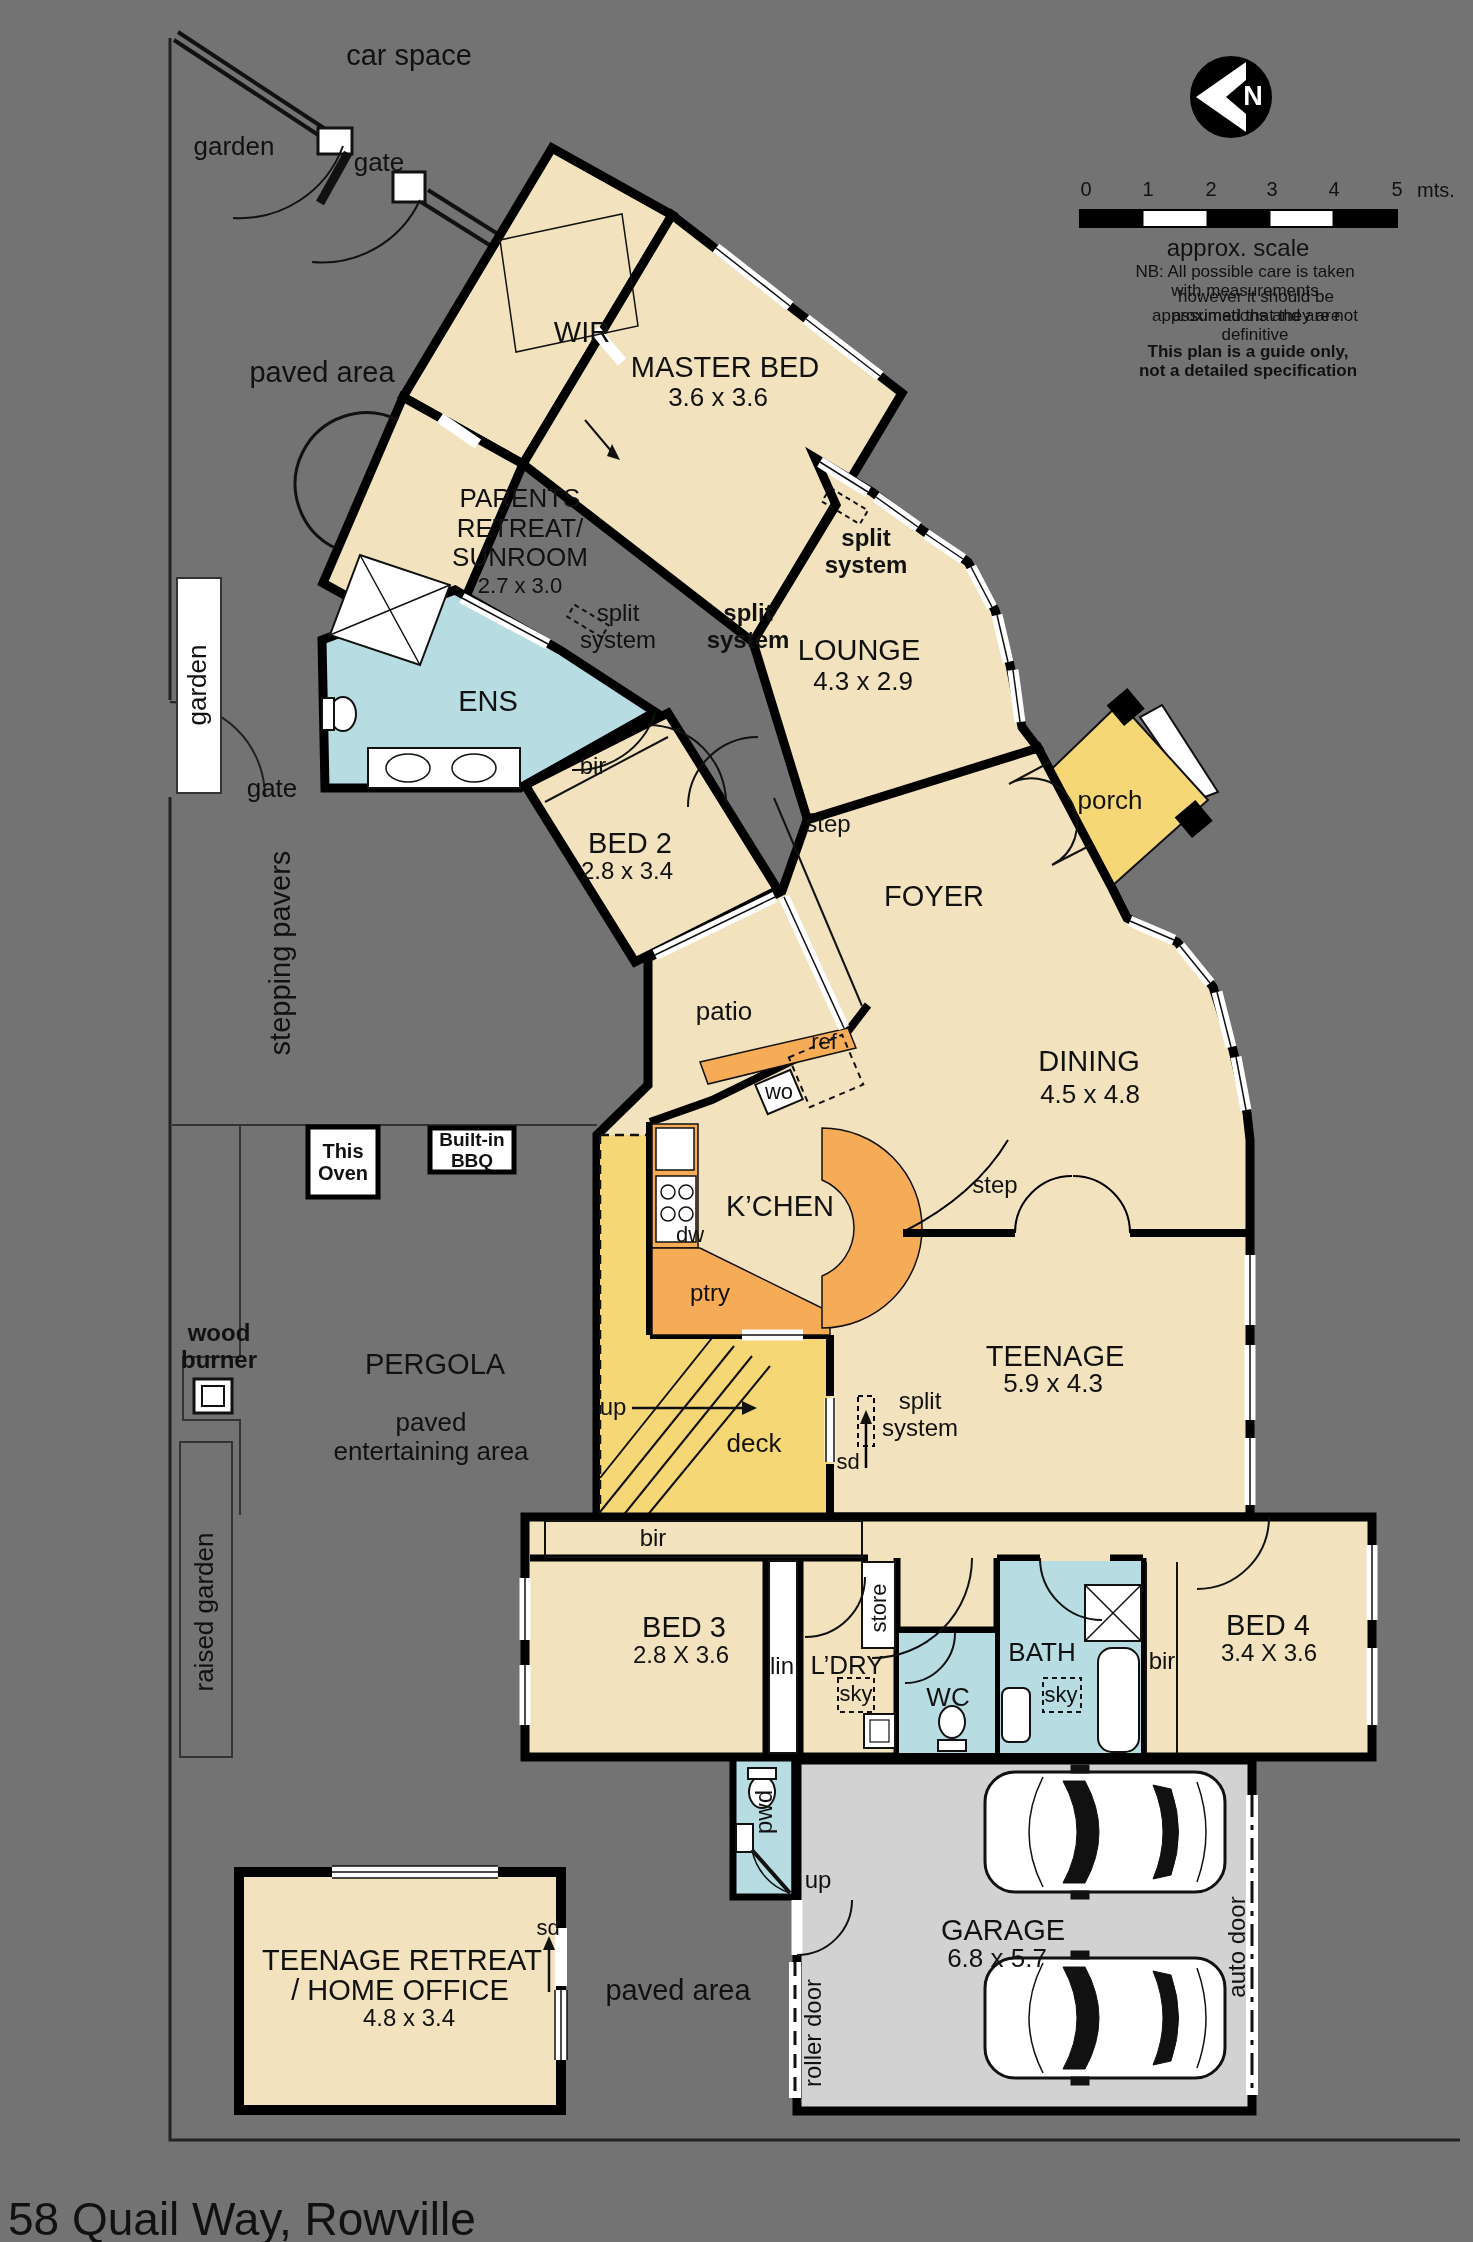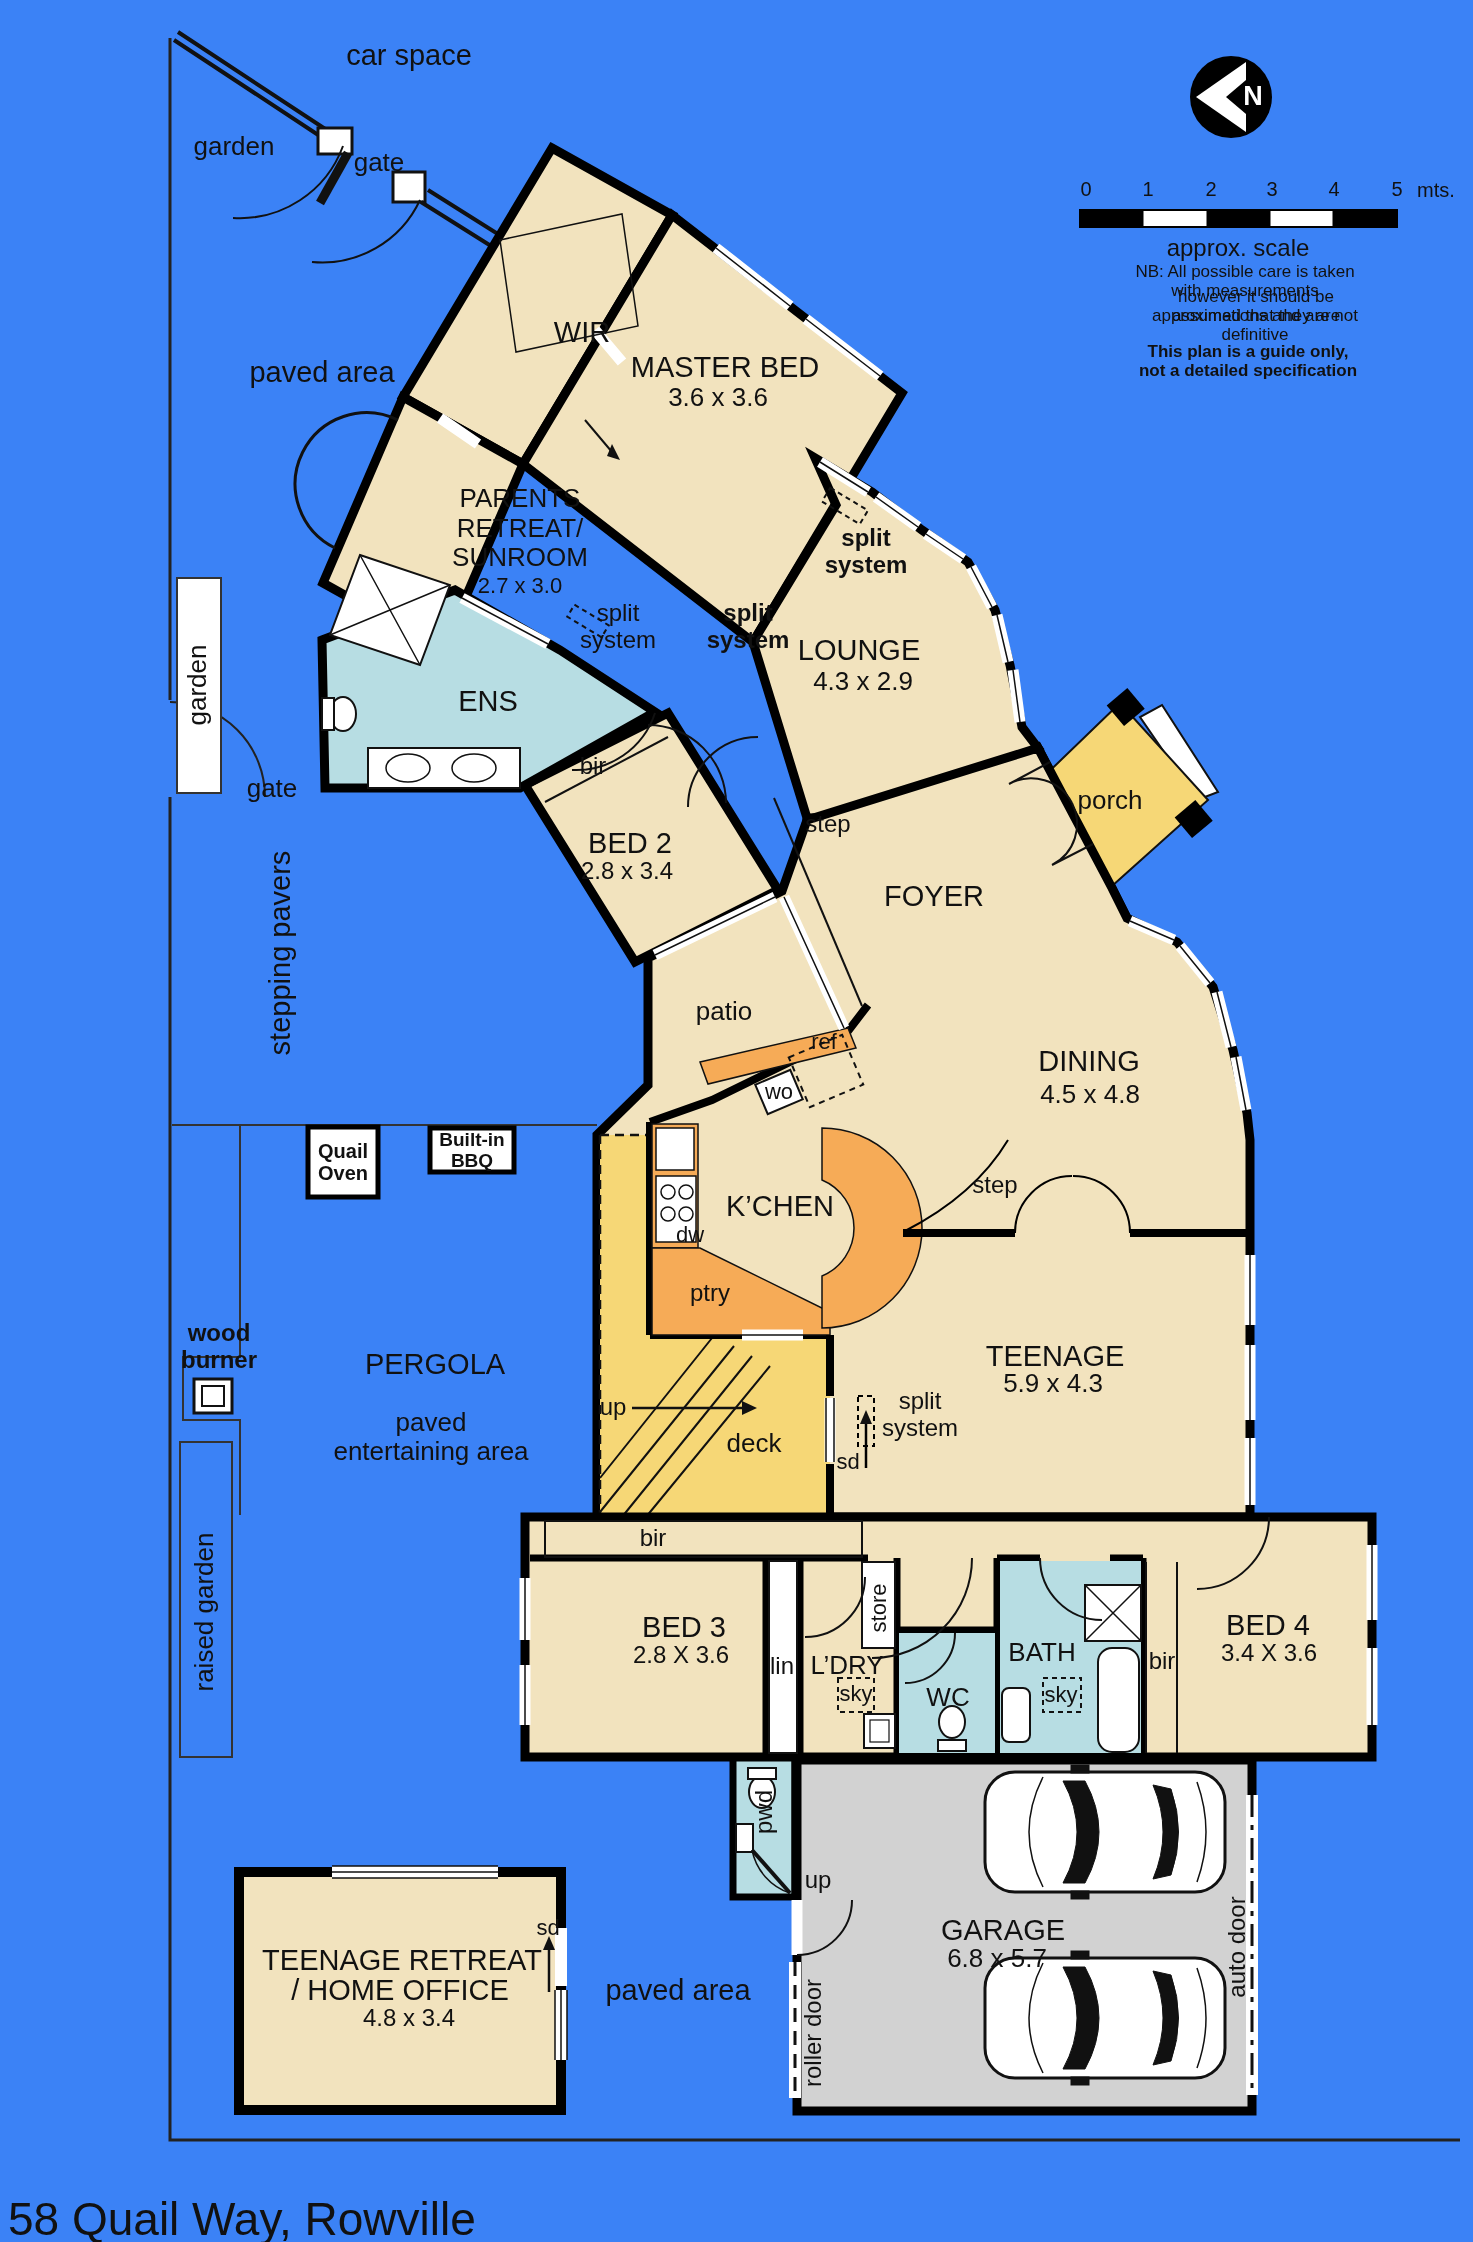--- a/index.html
+++ b/index.html
@@ -1,16 +1,16 @@
 <!DOCTYPE html>
 <html><head>
 <meta charset="utf-8">
 <style>
   html,body{margin:0;padding:0;background:#fff;}
-  #plan{position:relative;width:1473px;height:2242px;background:#3b82f6;overflow:hidden;
+  #plan{position:relative;width:1473px;height:2242px;background:#737373;overflow:hidden;
         font-family:"Liberation Sans",sans-serif;color:#111;}
   #plan svg{position:absolute;left:0;top:0;}
   .lbl{position:absolute;transform:translate(-50%,-50%);text-align:center;
        white-space:pre-line;line-height:1.12;color:#111;}
   .r90{transform:translate(-50%,-50%) rotate(-90deg);}
   .b{font-weight:bold;}
   .s17{font-size:17px;} .s19{font-size:19px;} .s22{font-size:22px;}
   .s24{font-size:24px;} .s26{font-size:26px;} .s29{font-size:29px;}
   .s20{font-size:20px;}
   .addr{position:absolute;left:8px;top:2192px;font-size:46px;transform:none;
@@ -278,21 +278,21 @@
 <div class="lbl s29" style="left:409px;top:55px">car space</div>
 <div class="lbl s26" style="left:234px;top:147px">garden</div>
 <div class="lbl s26" style="left:379px;top:163px">gate</div>
 <div class="lbl s29" style="left:322px;top:372px">paved area</div>
 <div class="lbl s26 r90" style="left:198px;top:685px">garden</div>
 <div class="lbl s26" style="left:272px;top:789px">gate</div>
 <div class="lbl s29 r90" style="left:280px;top:953px">stepping pavers</div>
 <div class="lbl s26 r90" style="left:205px;top:1612px">raised garden</div>
 <div class="lbl s24 b" style="left:219px;top:1347px">wood
 burner</div>
-<div class="lbl s20 b" style="left:343px;top:1162px">Quail
+<div class="lbl s20 b" style="left:343px;top:1162px">This
 Oven</div>
 <div class="lbl s19 b" style="left:472px;top:1150px">Built-in
 BBQ</div>
 <div class="lbl s29" style="left:435px;top:1364px">PERGOLA</div>
 <div class="lbl s26" style="left:431px;top:1437px">paved
 entertaining area</div>
 
 <div class="lbl s29" style="left:582px;top:332px">WIR</div>
 <div class="lbl s29" style="left:725px;top:367px">MASTER BED</div>
 <div class="lbl s26" style="left:718px;top:398px">3.6 x 3.6</div>

